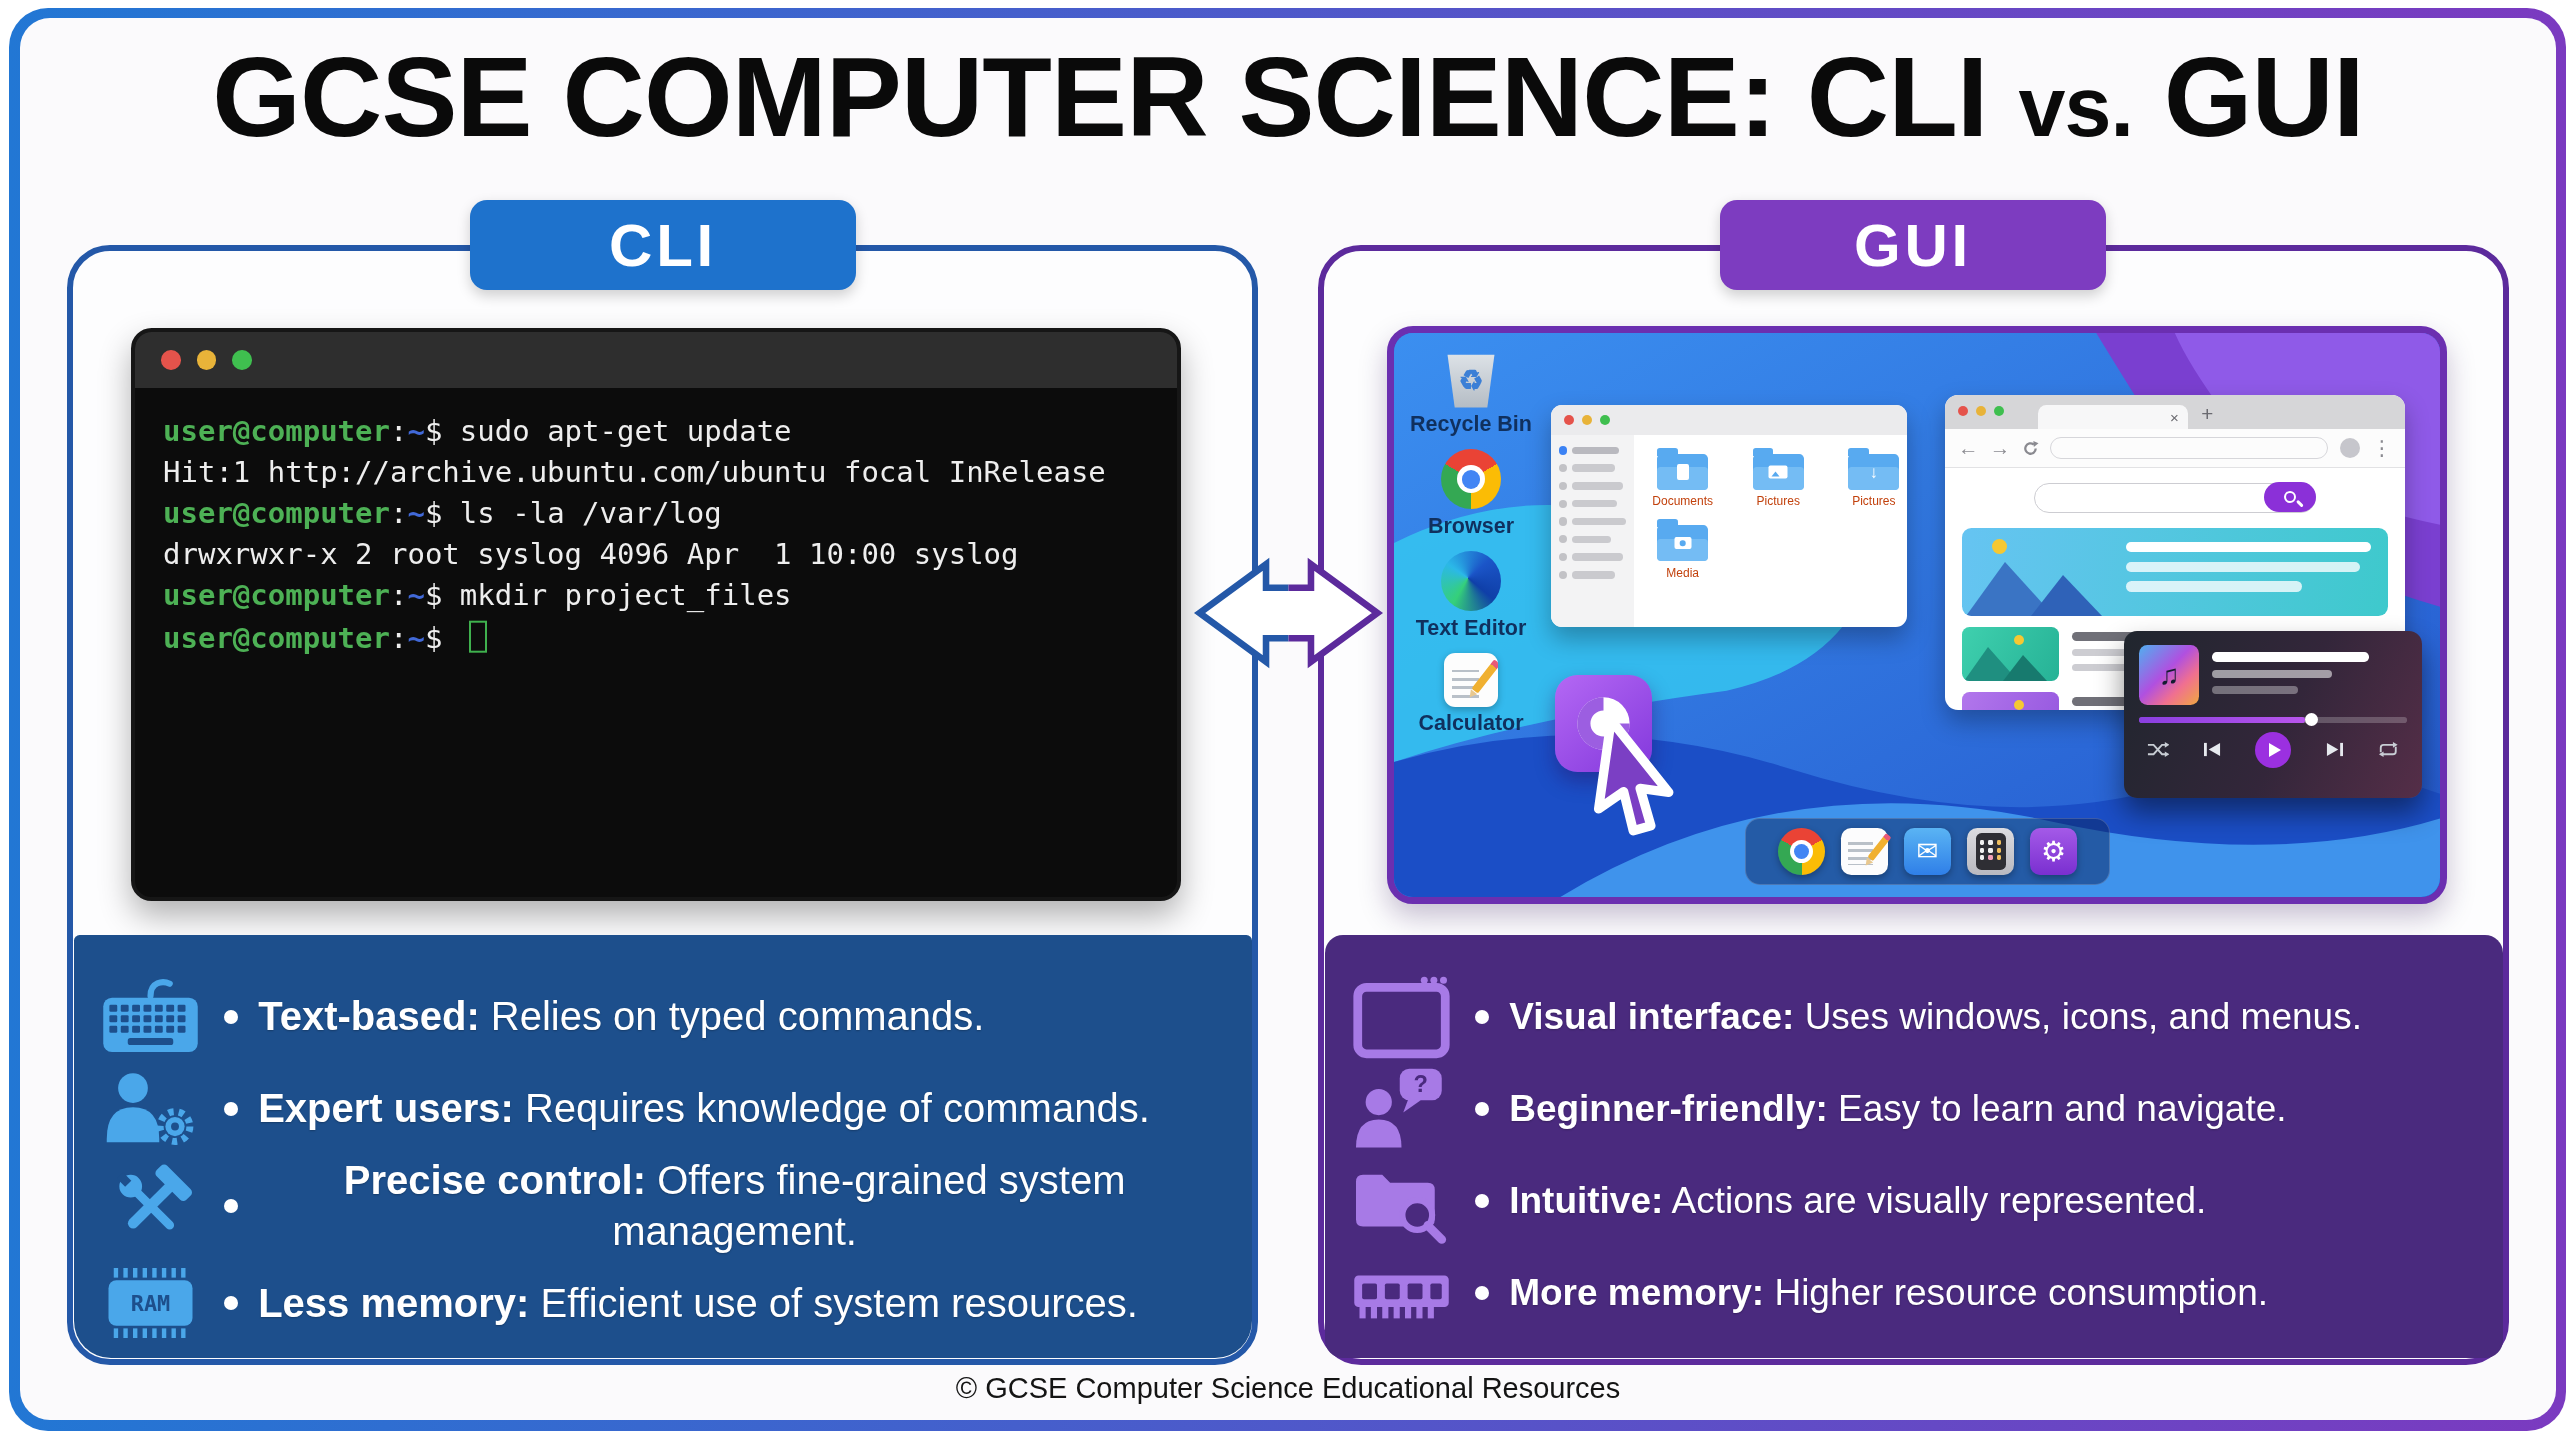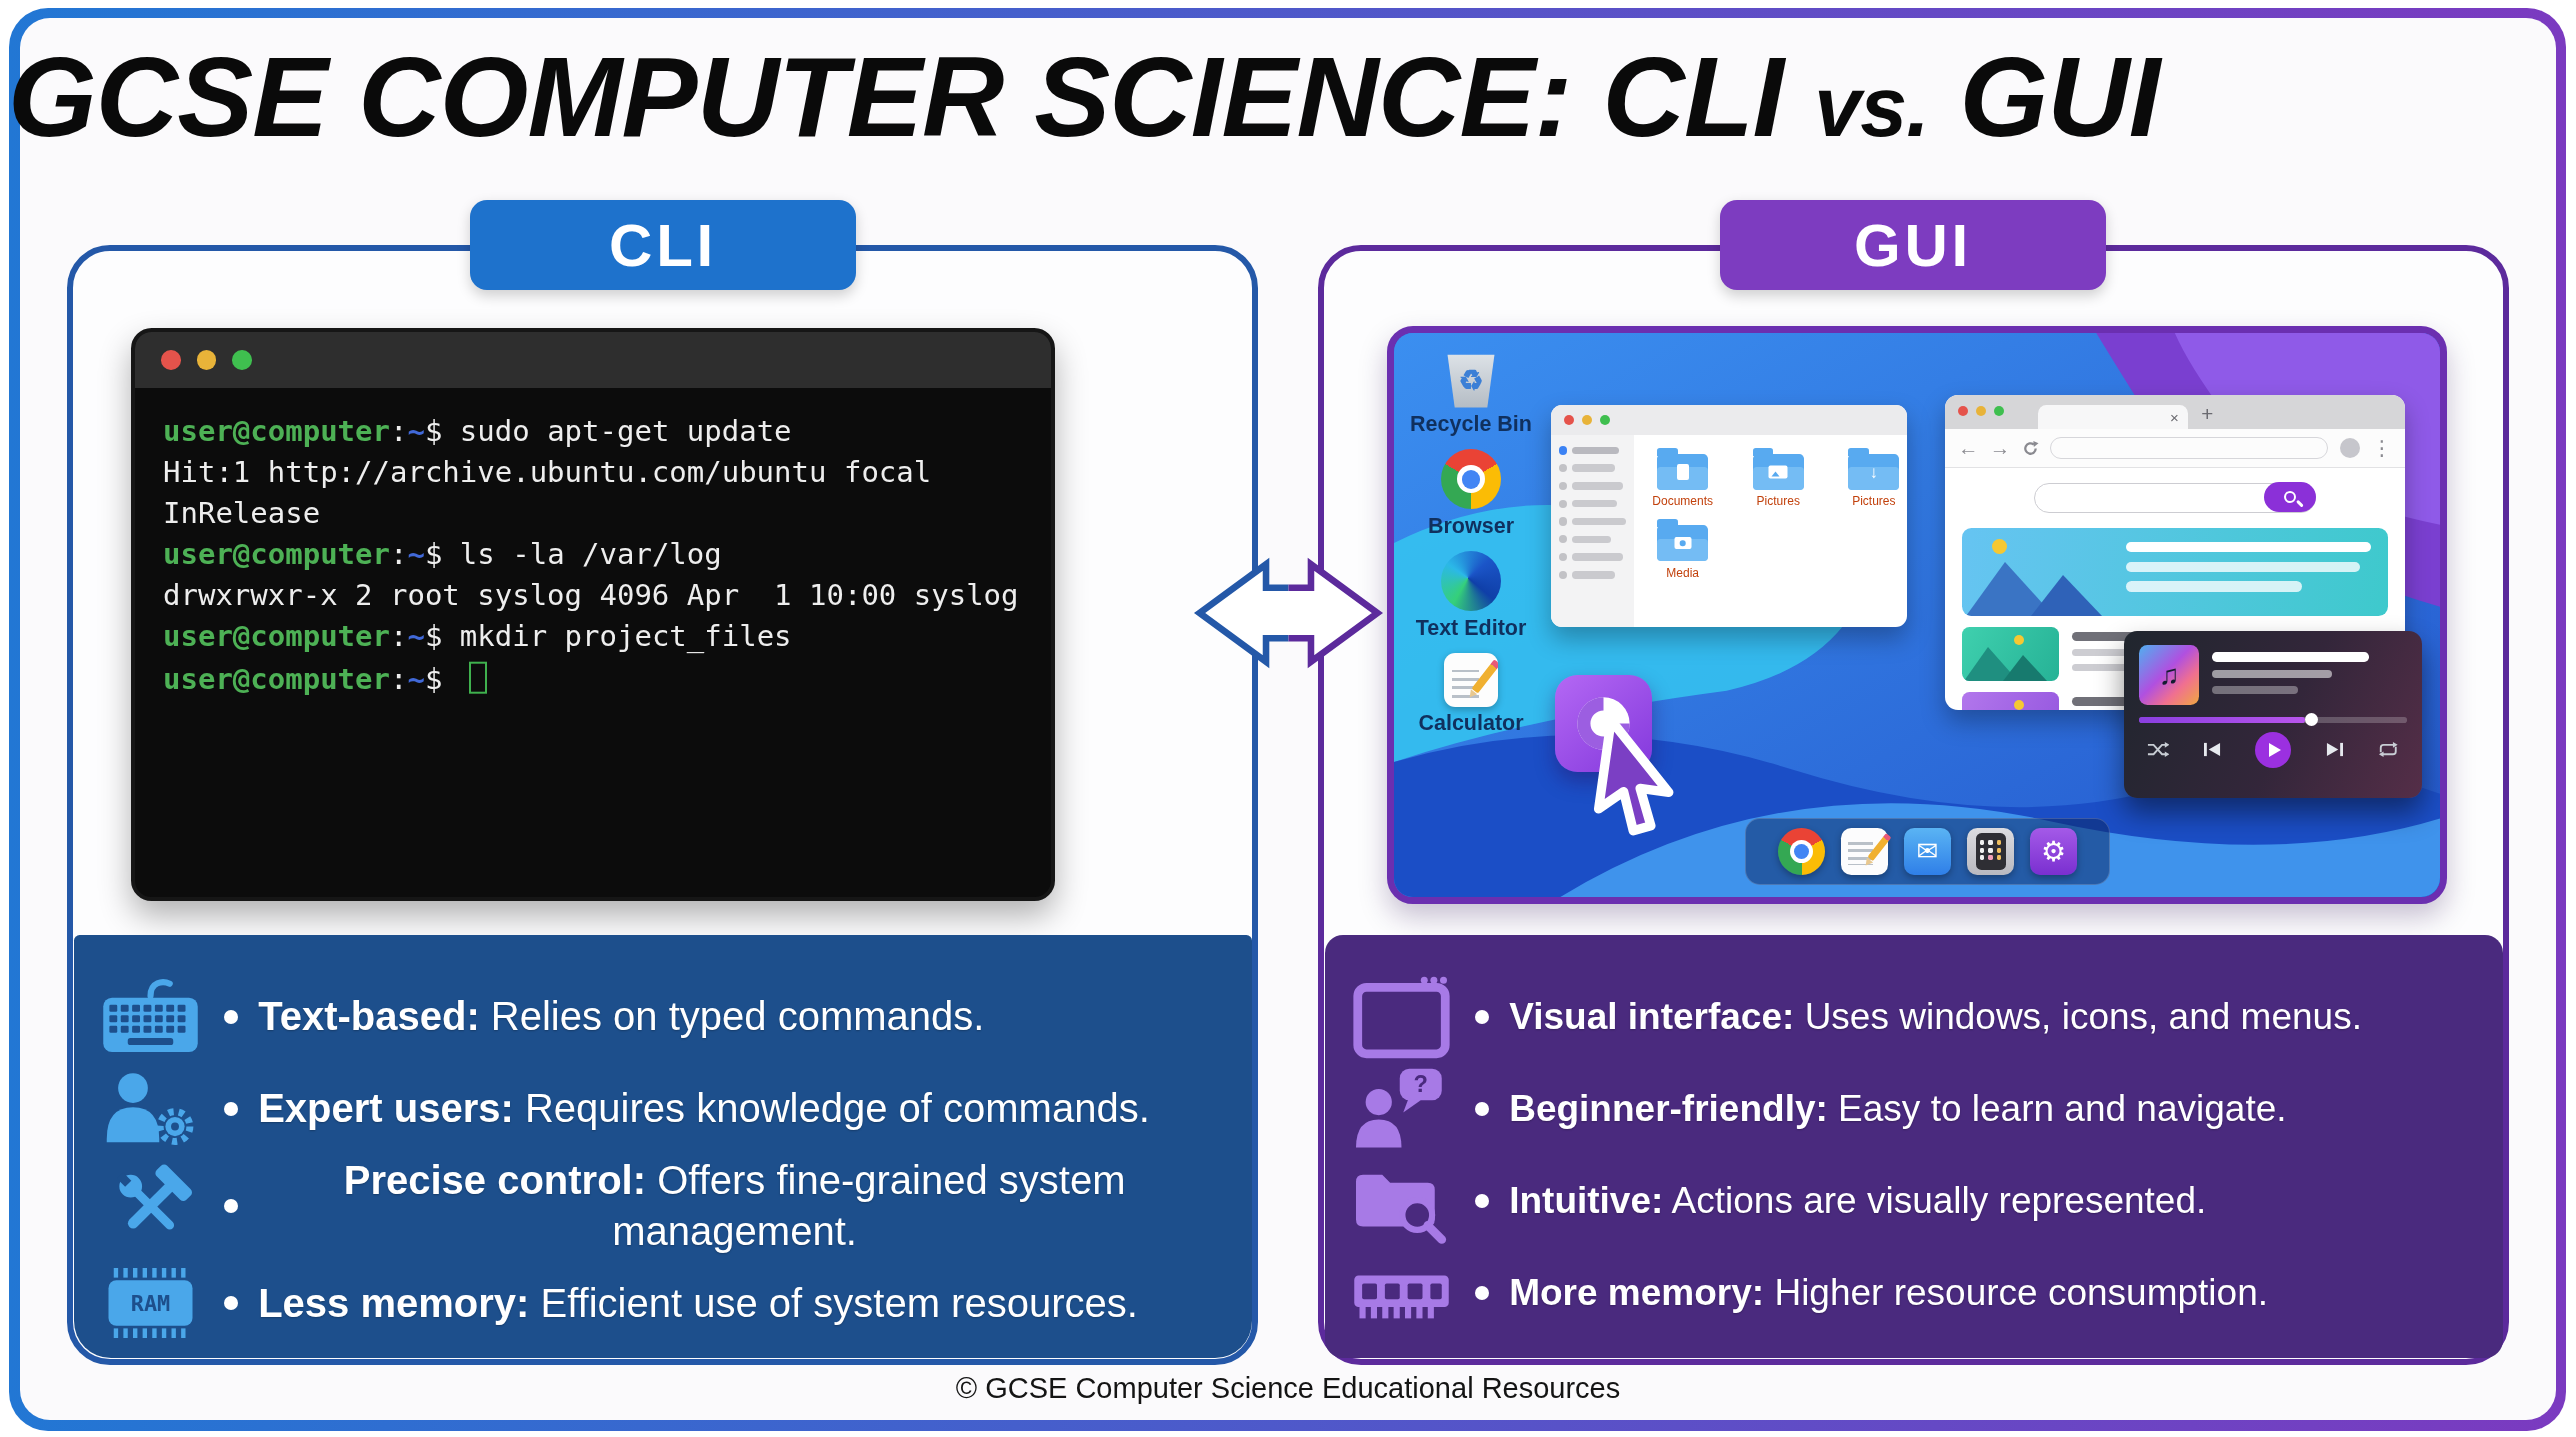--- a/index.html
+++ b/index.html
@@ -6,40 +6,40 @@
   html,body { background:#ffffff; }
   body { font-family:"Liberation Sans", sans-serif; }
   #canvas { position:relative; width:2576px; height:1438px; overflow:hidden; background:#fff; }
 
   
   .frame { position:absolute; left:9.4px; top:7.5px; width:2557px; height:1423px;
     border-radius:39px; background:linear-gradient(90deg,#2277d4,#7b3ac0); }
   .frame-inner { position:absolute; inset:10.3px; border-radius:30px; background:#fbfafc; }
 
   
-  .title-wrap { position:absolute; left:8px; right:0; top:37px; text-align:left; z-index:5;font-style:italic; }
+  .title-wrap { position:absolute; left:0; right:0; top:37px; text-align:center; z-index:5; }
   .title-wrap h1 { font-size:114px; line-height:1.05; font-weight:800; color:#0a0a0a; letter-spacing:-0.9px; }
   .title-vs { font-size:.74em; }
 
   
   .panel { position:absolute; top:245px; width:1191px; height:1120px; border-radius:43px; background:#fdfdfe; }
   .panel-cli { left:67px;  border:6.6px solid #2458a8; }
   .panel-gui { left:1318px; border:6.6px solid #5c2a9c; }
 
   .badge { position:absolute; top:200px; width:386px; height:90px; border-radius:17px;
     display:flex; align-items:center; justify-content:center; color:#fff; font-size:60px;
     font-weight:700; letter-spacing:3.7px; z-index:10; box-shadow:0 5.6px 13px rgba(0,0,0,.18); }
   .badge-cli { left:470px;  background:#1e72cc; }
   .badge-gui { left:1720px; background:#7d3cc0; }
 
   
   .arrow-svg { position:absolute; left:1191px; top:554px; z-index:9; }
 
   
-  .terminal { position:absolute; left:131px; top:328px; width:924px; height:573px;
+  .terminal { position:absolute; left:131px; top:328px; width:1050px; height:573px;
     background:#0c0c0c; border:4.7px solid #161616; border-radius:20.6px;
     box-shadow:0 15px 32px rgba(0,0,0,.30); overflow:hidden; z-index:3; }
   .term-bar { height:56px; background:#2e2e2e; display:flex; align-items:center; gap:16px; padding-left:26px; }
   .tdot { width:19.7px; height:19.7px; border-radius:50%; }
   .tdot.r{background:#e5534b;} .tdot.y{background:#e8b339;} .tdot.g{background:#3fbf4f;}
   .term-body { padding:22.5px 28px; font-family:"DejaVu Sans Mono", monospace; font-size:29px;
     line-height:41px; white-space:pre-wrap; }
   .tline { min-height:41px; }
   .tu { color:#4db155; font-weight:bold; } 
   .tw { color:#eeeeee; }                   

